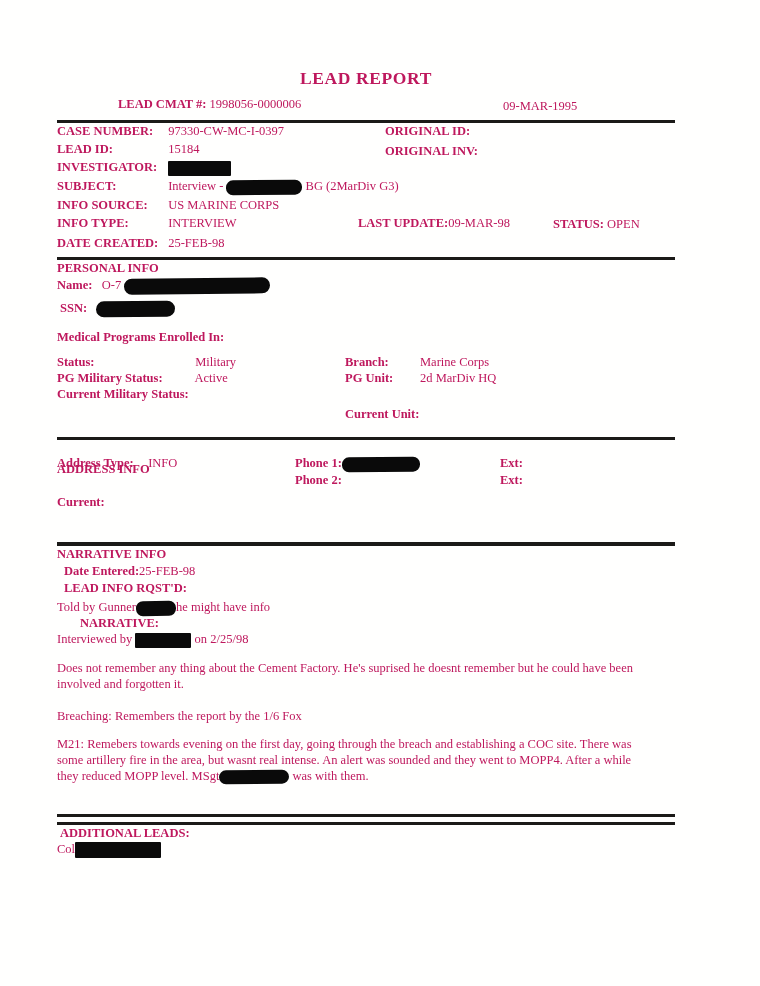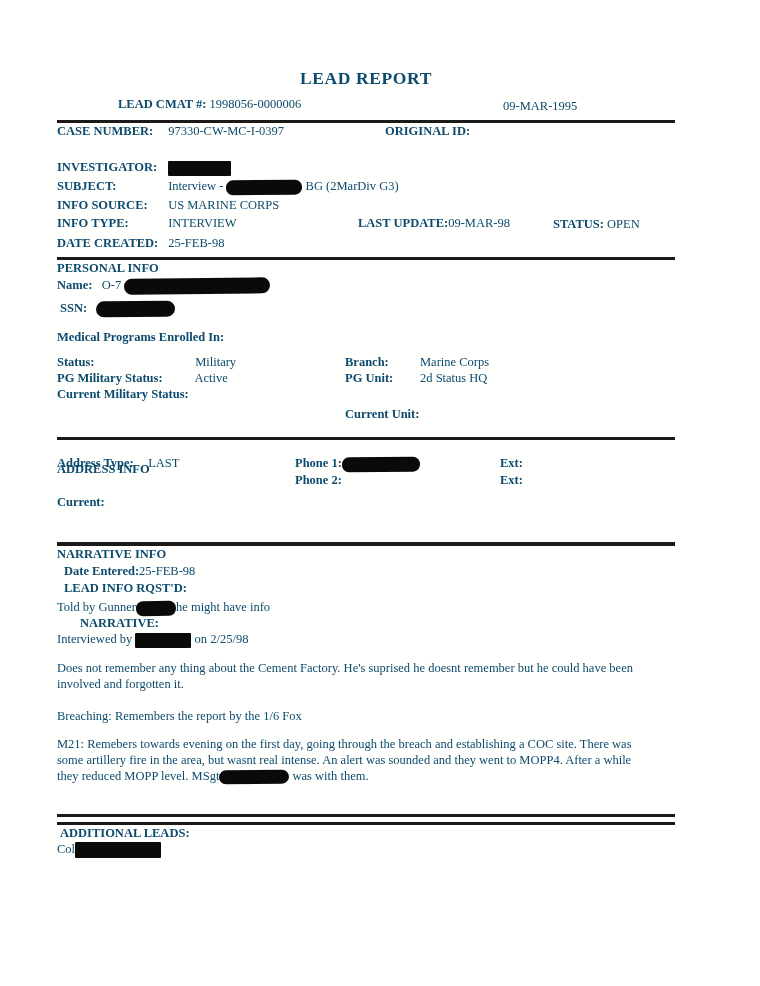--- a/index.html
+++ b/index.html
@@ -1,21 +1,21 @@
 <!DOCTYPE html>
 <html><head>
 <meta charset="utf-8">
 <style>
   html,body { margin:0; padding:0; background:#ffffff; }
   .page {
     position:relative;
     width:760px; height:986px;
     background:#fffffe;
     font-family:"Liberation Serif","DejaVu Serif",serif;
-    color:#0c4a6e;
+    color:#be185d;
     font-size:12.5px;
     overflow:hidden;
   }
   .b { font-weight:bold; }
   .abs { position:absolute; white-space:pre-wrap; }
   .nowrap { white-space:nowrap;font-family:Liberation Serif, serif; }
   .rule {
     position:absolute; left:57px; width:618px; height:3px;
     background:#1b1a18;
   }
@@ -54,20 +54,25 @@
   <div class="abs nowrap" style="left:503px; top:99px;">09-MAR-1995</div>
 
   <div class="rule" style="top:120px;"></div>
 
   <div class="abs nowrap" style="left:57px; top:124px; width:640px;">
     <span class="lbl w108">CASE NUMBER:</span>
     <span>97330-CW-MC-I-0397</span>
     <span class="sub b" style="left:328px; top:0;text-align:center;">ORIGINAL ID:</span>
   </div>
 
+  <div class="abs nowrap" style="left:57px; top:142px; width:640px;">
+    <span class="lbl w108">LEAD ID:</span>
+    <span>15184</span>
+    <span class="sub b" style="left:328px; top:2px;">ORIGINAL INV:</span>
+  </div>
 
   <div class="abs nowrap" style="left:57px; top:160px;">
     <span class="lbl w108">INVESTIGATOR:</span>
     <span class="redact sq" style="width:63px; height:15px;"></span>
   </div>
 
   <div class="abs nowrap" style="left:57px; top:179px;">
     <span class="lbl w108">SUBJECT:</span>
     <span>Interview - </span>
     <span class="redact tilt" style="width:76px; height:15px;"></span>
@@ -112,34 +117,34 @@
     <span class="lbl w135">Status:</span>
     <span>Military</span>
     <span class="sub b" style="left:288px; top:0;">Branch:</span>
     <span class="sub" style="left:363px; top:0;">Marine Corps</span>
   </div>
 
   <div class="abs nowrap" style="left:57px; top:371px; width:640px;">
     <span class="lbl w135">PG Military Status:</span>
     <span>Active</span>
     <span class="sub b" style="left:288px; top:0;">PG Unit:</span>
-    <span class="sub" style="left:363px; top:0;">2d Status HQ</span>
+    <span class="sub" style="left:363px; top:0;">2d MarDiv HQ</span>
   </div>
 
   <div class="abs nowrap b" style="left:57px; top:387px;">Current Military Status:</div>
 
   <div class="abs nowrap b" style="left:345px; top:407px;">Current Unit:</div>
 
   <div class="rule" style="top:437px;"></div>
 
   <div class="abs nowrap b" style="left:57px; top:441px;margin-top:21px;">ADDRESS INFO</div>
 
   <div class="abs nowrap" style="left:57px; top:456px; width:640px;">
     <span class="lbl w88">Address Type:</span>
-    <span>LAST</span>
+    <span>INFO</span>
     <span class="sub" style="left:238px; top:0;"><span class="b">Phone 1:</span><span class="redact tilt" style="width:78px; height:15px;"></span></span>
     <span class="sub b" style="left:443px; top:0;">Ext:</span>
   </div>
 
   <div class="abs nowrap" style="left:57px; top:473px; width:640px;">
     <span class="sub b" style="left:238px; top:0;">Phone 2:</span>
     <span class="sub b" style="left:443px; top:0;">Ext:</span>
   </div>
 
   <div class="abs nowrap b" style="left:57px; top:495px;">Current:</div>

